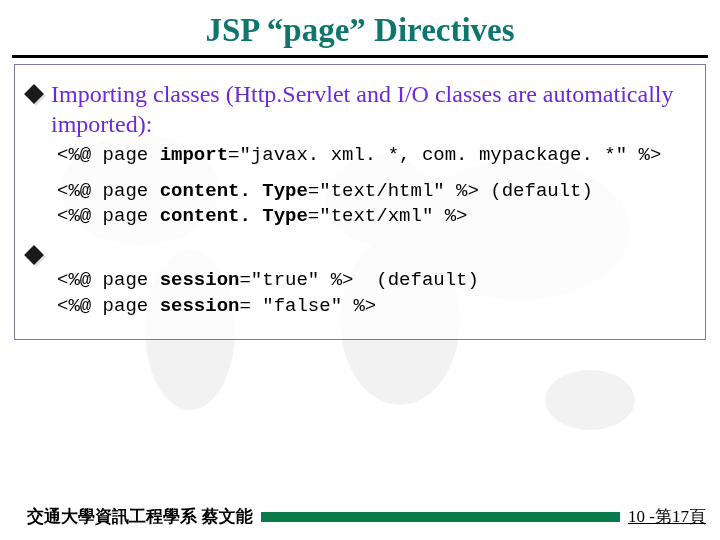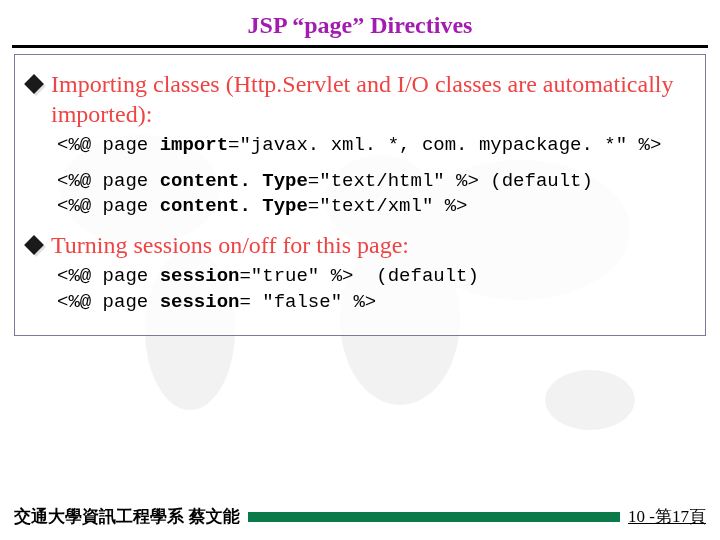--- a/index.html
+++ b/index.html
@@ -23,23 +23,23 @@
   }
   .bg-map svg { width: 100%; height: 100%; }
   .slide {
     position: relative;
     width: 100%;
     height: 100%;
     z-index: 1;
   }
   .title {
     text-align: center;
-    font-size: 24px;
+    font-size: 33px;
     padding: 12px 0 6px 0;
-    color: #a21caf;
+    color: #0f766e;
   }
   .title-underline {
     height: 3px;
     background: #000;
     margin: 0 12px 4px 12px;
   }
   .content-box {
     margin: 6px 14px 0 14px;
     border: 1px solid #7a7a9c;
     background: rgba(255,255,255,0.75);
@@ -70,35 +70,35 @@
     height: 14px;
     background: #888;
     transform: rotate(45deg);
     position: absolute;
     top: 4px; left: 4px;
     z-index: -1;
   }
   .bullet-text {
     font-size: 24px;
     line-height: 1.25;
-    color: #ef4444;
+    color: #6d28d9;
   }
   .code-block {
     font-family: "Courier New", monospace;
     font-size: 19px;
     line-height: 1.35;
     margin: 4px 0 10px 36px;
     color: #000;
     white-space: pre;
   }
   .code-block .kw { font-weight: bold; }
   .footer {
     position: absolute;
     bottom: 12px;
-    left: 0;
+    left: 13px;
     right: 0;
     display: flex;
     align-items: center;
     padding: 0 14px;
     margin-top: 16px;
   }
   .footer-left {
     font-family: "Microsoft JhengHei", "PMingLiU", sans-serif;
     font-size: 17px;
     font-weight: bold;
@@ -151,21 +151,20 @@
     <div class="code-block"><span>&lt;%@ page </span><span class="kw">import</span><span>="javax. xml. *, com. mypackage. *" %&gt;</span></div>
 
     <div class="code-block"><span>&lt;%@ page </span><span class="kw">content. Type</span><span>="text/html" %&gt; (default)</span>
 <span>&lt;%@ page </span><span class="kw">content. Type</span><span>="text/xml" %&gt;</span></div>
 
     <div class="bullet-row">
       <div class="bullet-icon">
           <div class="shadow"></div>
           <div class="diamond"></div>
         </div>
-      <div class="bullet-text">Turning sessions on/off for this page:</div>
     </div>
     <div class="code-block"><span>&lt;%@ page </span><span class="kw">session</span><span>="true" %&gt;  (default)</span>
 <span>&lt;%@ page </span><span class="kw">session</span><span>= "false" %&gt;</span></div>
 
   </div>
 
   <div class="footer">
     <div class="footer-left">交通大學資訊工程學系 蔡文能</div>
     <div class="footer-bar"></div>
     <div class="footer-right">10 -第17頁</div>

